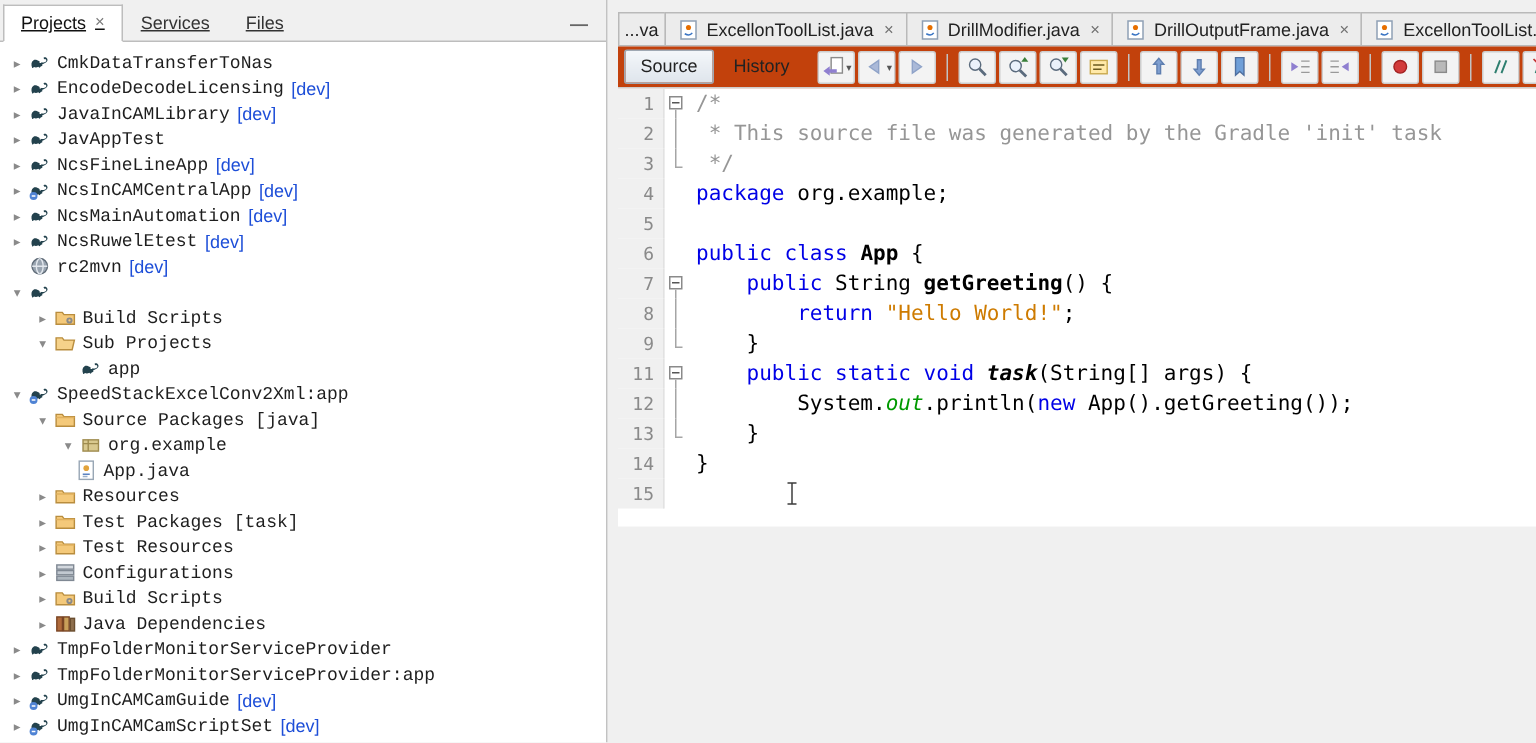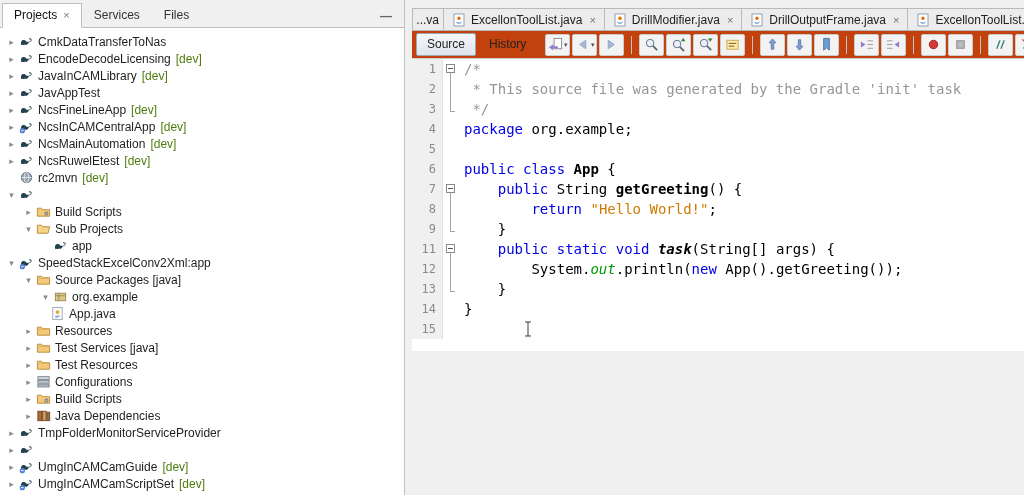--- a/index.html
+++ b/index.html
@@ -2,31 +2,31 @@
 <html style="--keyword: #0000e6; --comment: #969696; --string: #ce7b00; --field: #009900; --plain: #000000;"><head>
 <meta charset="utf-8">
 <style>
   * { box-sizing: border-box; margin: 0; padding: 0; }
   html,body { width:1024px; height:495px; overflow:hidden; }
   body { font-family:"Liberation Sans", sans-serif; font-size:12px; background:#f0f0f0; position:relative; }
 
   
   .left-panel { position:absolute; left:0; top:0; width:405px; height:495px; background:#fff; border-right:1px solid #c2c2c2; display:flex; flex-direction:column; }
   .panel-tabbar { background:#f0f0f0; border-bottom:1px solid #bdbdbd; padding:4px 4px 0 2px; display:flex; align-items:flex-end; height:28px; }
-  .ptab { display:inline-flex; align-items:center; gap:6px; padding:4px 11px 5px; border:1px solid transparent; color:#333; margin-bottom:-1px; cursor:default; }
+  .ptab { display:inline-flex; align-items:center; gap:6px; padding:4px 11px 5px; border:1px solid transparent; color:#333; margin-bottom:-1px; cursor:default;text-decoration:underline; }
   .ptab.active { background:#fff; border-color:#bdbdbd; border-bottom-color:#fff; color:#111; }
   .ptab .close { color:#7a7a7a; font-size:11px; line-height:1; }
   .panel-minimize { margin-left:auto; color:#666; padding:0 8px 4px 0; font-weight:bold; }
 
   .tree { flex:1; background:#fff; padding-top:5px; overflow:hidden; }
   .tree-row { display:flex; align-items:center; height:17px; white-space:nowrap; }
   .chev { flex:none; width:13px; height:13px; display:inline-flex; align-items:center; justify-content:center; color:#8a8a8a; font-size:9px; }
   .ticon { flex:none; width:16px; height:16px; display:inline-flex; align-items:center; justify-content:center; margin-right:4px; }
-  .tlabel { color:#1e1e1e; }
-  .tsuffix { color:#4d7c0f; margin-left:5px; }
+  .tlabel { color:#1e1e1e;font-family:Liberation Mono, monospace; }
+  .tsuffix { color:#1d4ed8; margin-left:5px; }
 
   
   .splitter { position:absolute; left:406px; top:0; width:6px; height:495px; background:#f0f0f0; cursor:col-resize; }
 
   
   .editor { position:absolute; left:412px; top:0; width:612px; height:351px; background:#f0f0f0; display:flex; flex-direction:column; }
   .editor-tabs { margin-top:8px; height:23px; display:flex; align-items:flex-end; overflow:hidden; border-bottom:1px solid #b9b9b9; }
   .etab { flex:none; display:inline-flex; align-items:center; gap:5px; height:22px; padding:0 8px; background:#ececec; border:1px solid #b9b9b9; border-bottom:none; margin-right:-1px; color:#222; white-space:nowrap; cursor:default; }
   .etab.partial { width:32px; padding:0 4px; justify-content:flex-end; overflow:hidden; }
   .etab .close { color:#707070; font-size:11px; margin-left:2px; }
@@ -278,21 +278,21 @@
           <span class="tlabel">Resources</span>
         </div>
         <div class="tree-row" style="padding-left: 22px;">
           <span class="chev">▸</span>
           <span class="ticon">
             <svg width="15" height="15" viewBox="0 0 16 16" fill="none">
               <path d="M1.5 4.5h4.4l1.2 1.6h7.4V13H1.5z" fill="#f4c97a" stroke="#b98d3e"></path>
               <path d="M1.5 6.8h13" stroke="#e0b05e"></path>
             </svg>
           </span>
-          <span class="tlabel">Test Services [java]</span>
+          <span class="tlabel">Test Packages [task]</span>
         </div>
         <div class="tree-row" style="padding-left: 22px;">
           <span class="chev">▸</span>
           <span class="ticon">
             <svg width="15" height="15" viewBox="0 0 16 16" fill="none">
               <path d="M1.5 4.5h4.4l1.2 1.6h7.4V13H1.5z" fill="#f4c97a" stroke="#b98d3e"></path>
               <path d="M1.5 6.8h13" stroke="#e0b05e"></path>
             </svg>
           </span>
           <span class="tlabel">Test Resources</span>
@@ -341,20 +341,21 @@
           <span class="tlabel">TmpFolderMonitorServiceProvider</span>
         </div>
         <div class="tree-row" style="padding-left: 5px;">
           <span class="chev">▸</span>
           <span class="ticon">
             <svg width="15" height="15" viewBox="0 0 16 16" fill="none">
               <path d="M13.2 5.4c-.5-.9-1.5-1.2-2.3-.8-.2.1-.2.3-.1.5l.3.5c.1.2.3.2.5.2.3-.1.7 0 .9.4.9 1.7-2.2 2.7-4.4 1.4C5.9 6.3 4.7 6 3.6 6.6 2 7.5 1.7 9.8 2.6 11.9c.1.2.3.2.5.1l.8-.6c.9.5 2.2.4 3-.2l.7.6c.2.1.4.1.5-.1.3-.5.8-.9 1.4-1 .2 0 .3-.2.3-.4v-.9c2.8-.8 4.5-2.3 3.4-4z" fill="#23424d"></path>
               <circle cx="8.4" cy="8" r=".6" fill="#fff"></circle>
             </svg>
           </span>
+          <span class="tlabel">TmpFolderMonitorServiceProvider:app</span>
         </div>
         <div class="tree-row" style="padding-left: 5px;">
           <span class="chev">▸</span>
           <span class="ticon">
             <svg width="15" height="15" viewBox="0 0 16 16" fill="none">
               <path d="M13.2 5.4c-.5-.9-1.5-1.2-2.3-.8-.2.1-.2.3-.1.5l.3.5c.1.2.3.2.5.2.3-.1.7 0 .9.4.9 1.7-2.2 2.7-4.4 1.4C5.9 6.3 4.7 6 3.6 6.6 2 7.5 1.7 9.8 2.6 11.9c.1.2.3.2.5.1l.8-.6c.9.5 2.2.4 3-.2l.7.6c.2.1.4.1.5-.1.3-.5.8-.9 1.4-1 .2 0 .3-.2.3-.4v-.9c2.8-.8 4.5-2.3 3.4-4z" fill="#23424d"></path>
               <circle cx="8.4" cy="8" r=".6" fill="#fff"></circle>
               <circle cx="3.6" cy="12.4" r="2.8" fill="#4f83d4"></circle>
               <path d="M2.3 12.4h2.6" stroke="#fff"></path>
             </svg>

